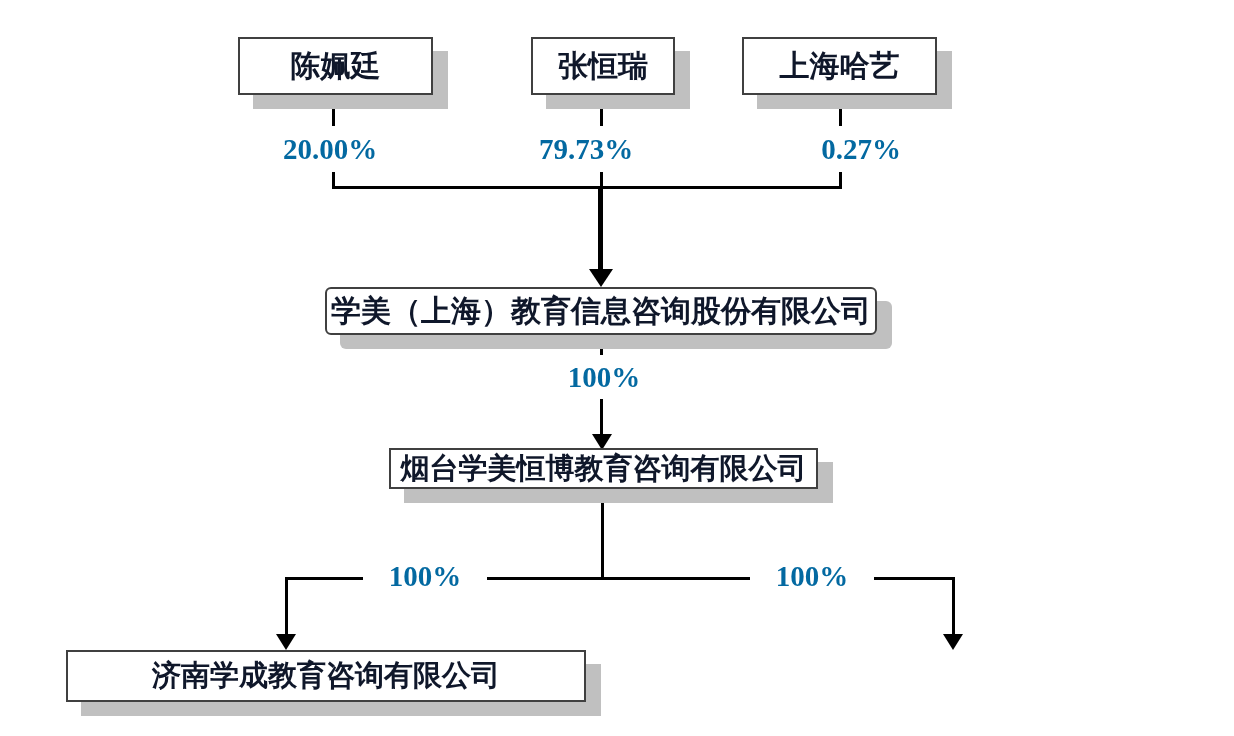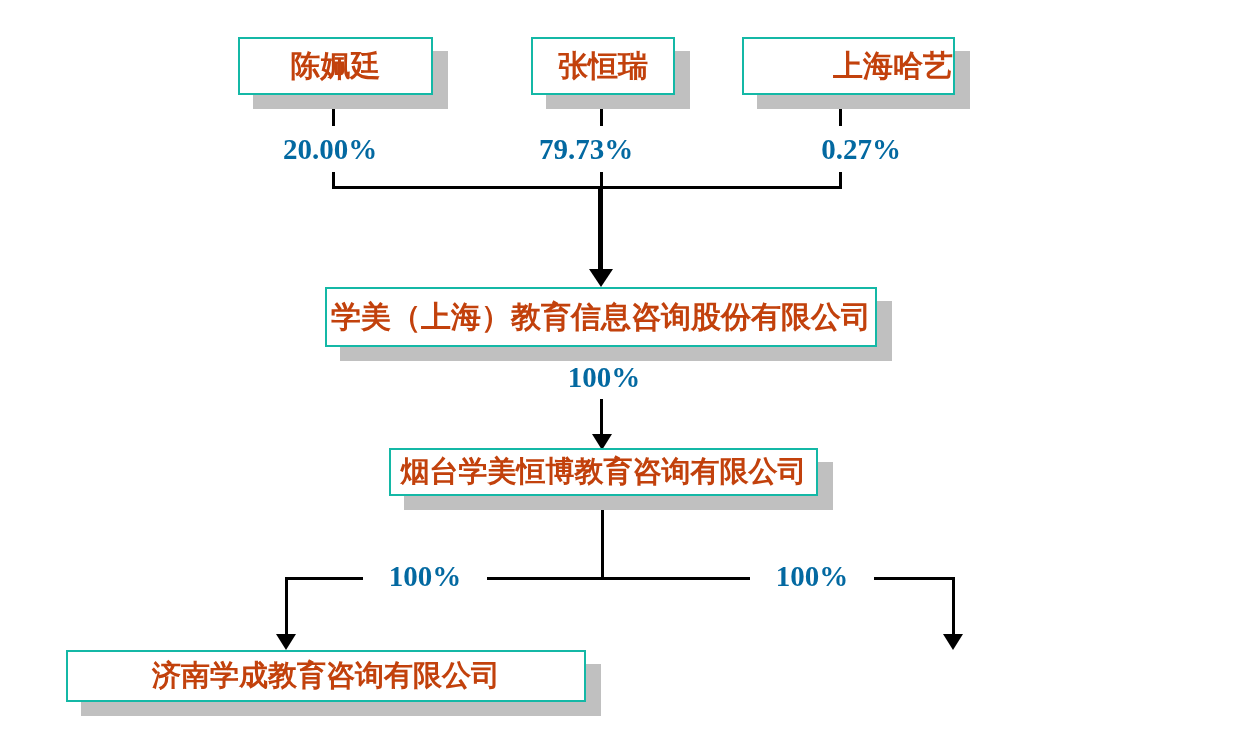--- a/index.html
+++ b/index.html
@@ -7,24 +7,24 @@
     position:relative;
     width:1234px;height:736px;
     background:#ffffff;
     font-family:"Liberation Serif","DejaVu Serif",serif;
     overflow:hidden;
   }
   .node{
     position:absolute;
     box-sizing:border-box;
     background:#ffffff;
-    border:2px solid #14b8a6;
+    border:2px solid #404040;
     box-shadow:15px 14px 0 #c0c0c0;
     display:flex;align-items:center;justify-content:center;
-    font-weight:bold;color:#c2410c;
+    font-weight:bold;color:#0f172a;
     white-space:nowrap;
   }
   .node-top{font-size:30px;}
   .node-wide{font-size:30px;}
   .node-mid{font-size:29px;}
   .node-bottom{font-size:29px;}
   .line{position:absolute;background:#000000;}
   .arrowhead{position:absolute;width:0;height:0;}
   .ah-big{border-left:12px solid transparent;border-right:12px solid transparent;border-top:18px solid #000000;}
   .ah-small{border-left:10px solid transparent;border-right:10px solid transparent;border-top:16px solid #000000;}
@@ -65,29 +65,29 @@
   <div class="pct" style="left:556px;top:355px;width:96px;height:44px;">100%</div>
   <div class="pct" style="left:363px;top:554px;width:124px;height:44px;">100%</div>
   <div class="pct" style="left:750px;top:554px;width:124px;height:44px;">100%</div>
 
   <div class="node node-top" style="left:238px;top:37px;width:195px;height:58px;">
     <span>陈姵廷</span>
   </div>
   <div class="node node-top" style="left:502px;top:37px;width:144px;height:58px;margin-left:29px;">
     <span>张恒瑞</span>
   </div>
-  <div class="node node-top" style="left:742px;top:37px;width:213px;height:58px;justify-content:flex-end;">
+  <div class="node node-top" style="left:742px;top:37px;width:195px;height:58px;">
     <span>上海哈艺</span>
   </div>
 
-  <div class="node node-wide" style="left:325px;top:287px;width:552px;height:60px;">
+  <div class="node node-wide" style="left:325px;top:287px;width:552px;height:48px;border-radius:6px;">
     <span>学美（上海）教育信息咨询股份有限公司</span>
   </div>
 
-  <div class="node node-mid" style="left:389px;top:448px;width:429px;height:48px;">
+  <div class="node node-mid" style="left:389px;top:448px;width:429px;height:41px;">
     <span>烟台学美恒博教育咨询有限公司</span>
   </div>
 
   <div class="node node-bottom" style="left:66px;top:650px;width:520px;height:52px;">
     <span>济南学成教育咨询有限公司</span>
   </div>
 
 </div>
 
 </body></html>

